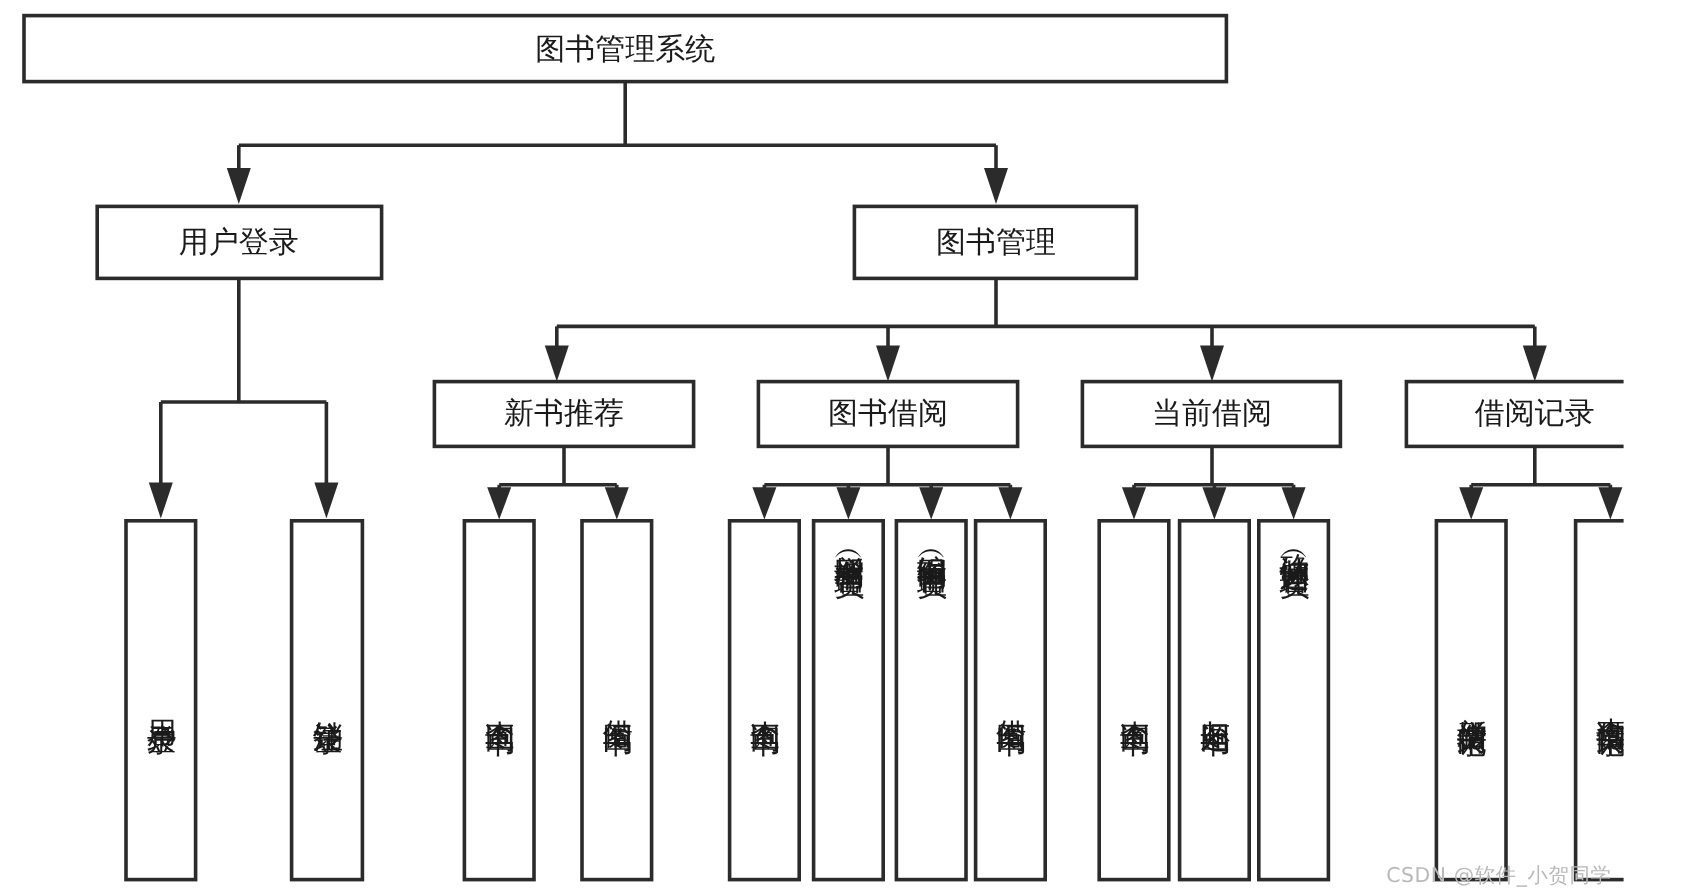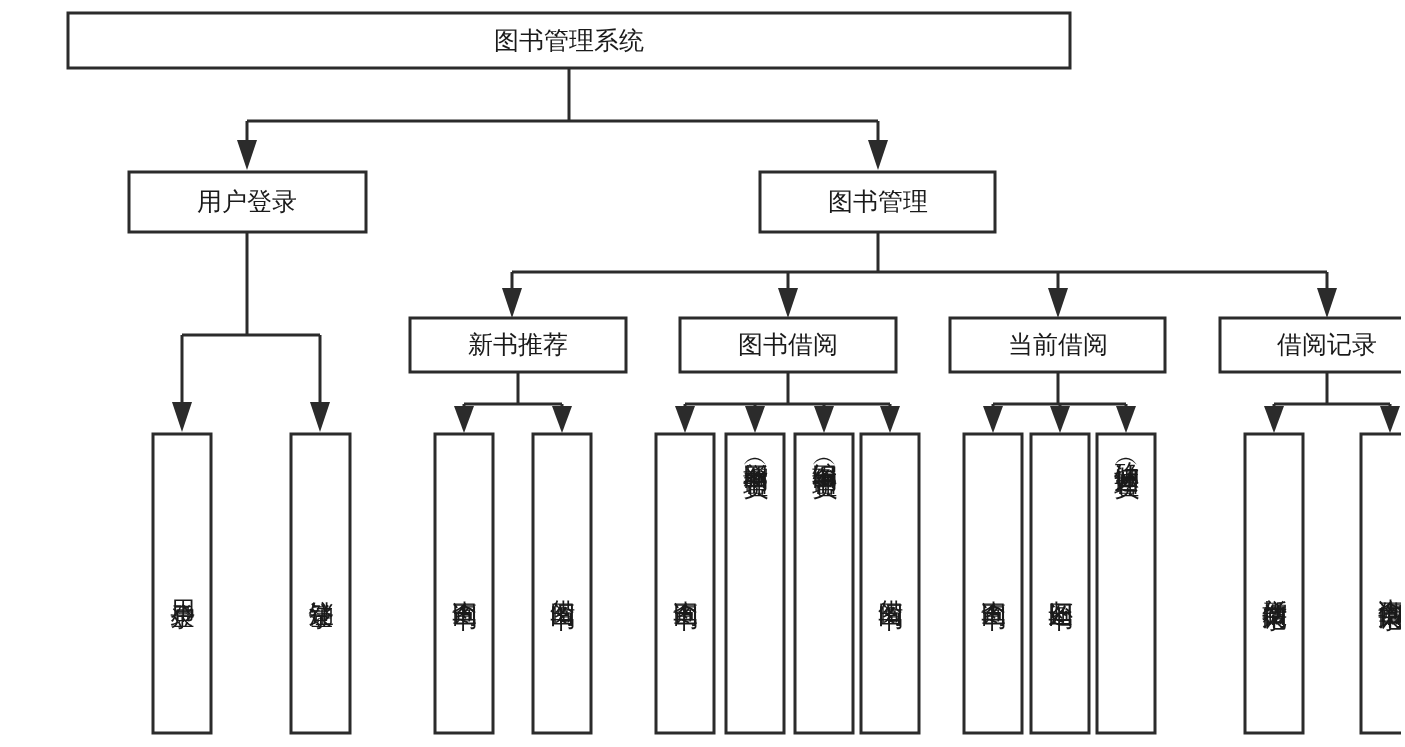--- a/index.html
+++ b/index.html
@@ -10,21 +10,20 @@
   }
   body {
     font-family: "DejaVu Sans", "Liberation Sans", sans-serif;
   }
   #diagram-root {
     position: relative;
     width: 1353px;
     height: 747px;
     background: #ffffff;
     overflow: hidden;
-    margin-left: 48px;
   }
   svg.diagram-canvas {
     position: absolute;
     left: 0;
     top: 0;
     width: 1405px;
     height: 747px;
     display: block;
   }
   .node-box {
@@ -236,14 +235,15 @@
     <span class="node-label-v" style="margin-top:8px;">确认归还（管理员）</span>
   </div>
 
   <div class="node-label-v-wrap" style="left:1197px; top:434px; width:58px; height:299px;">
     <span class="node-label-v">新增借阅记录</span>
   </div>
   <div class="node-label-v-wrap" style="left:1313px; top:434px; width:58px; height:299px;">
     <span class="node-label-v">查询借阅记录</span>
   </div>
 
+  <div class="watermark">CSDN @软件_小贺同学</div>
 
 </div>
 
 </body></html>

